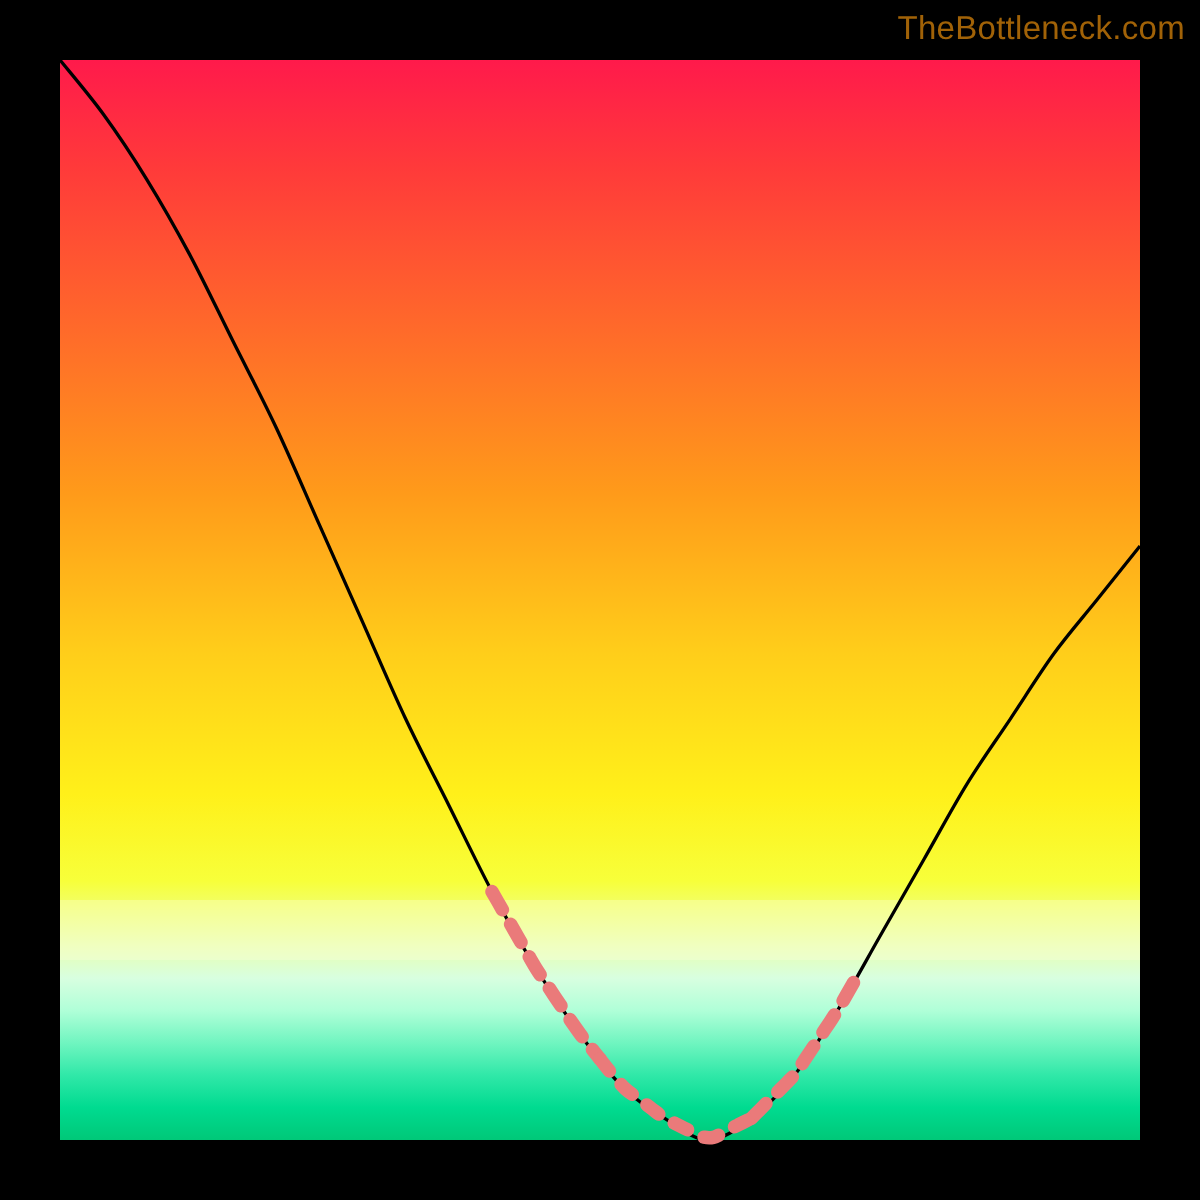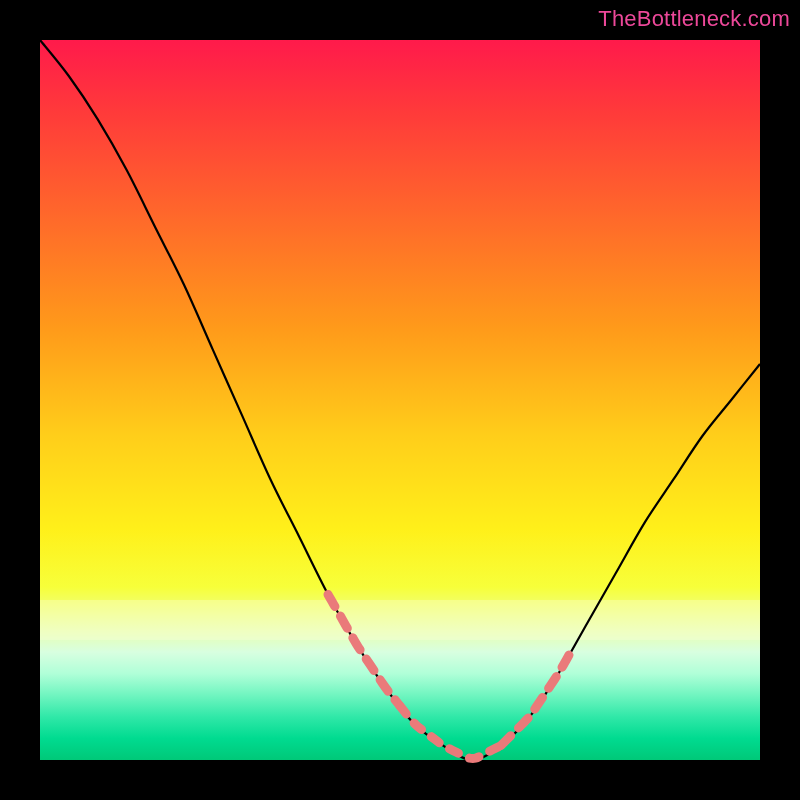--- a/index.html
+++ b/index.html
@@ -40,21 +40,21 @@
       #70f5c0 91%,
       #30e8a8 94%,
       #00db90 97%,
       #00c878 100%
     );
   }
   .watermark {
     position: absolute;
     top: 6px;
     right: 10px;
-    color: #ec4899;
+    color: #a16207;
     font-size: 22px;
     letter-spacing: 0.2px;
     user-select: none;
   }
   svg.curve {
     position: absolute;
     left: 0;
     top: 0;
     width: 720px;
     height: 720px;

